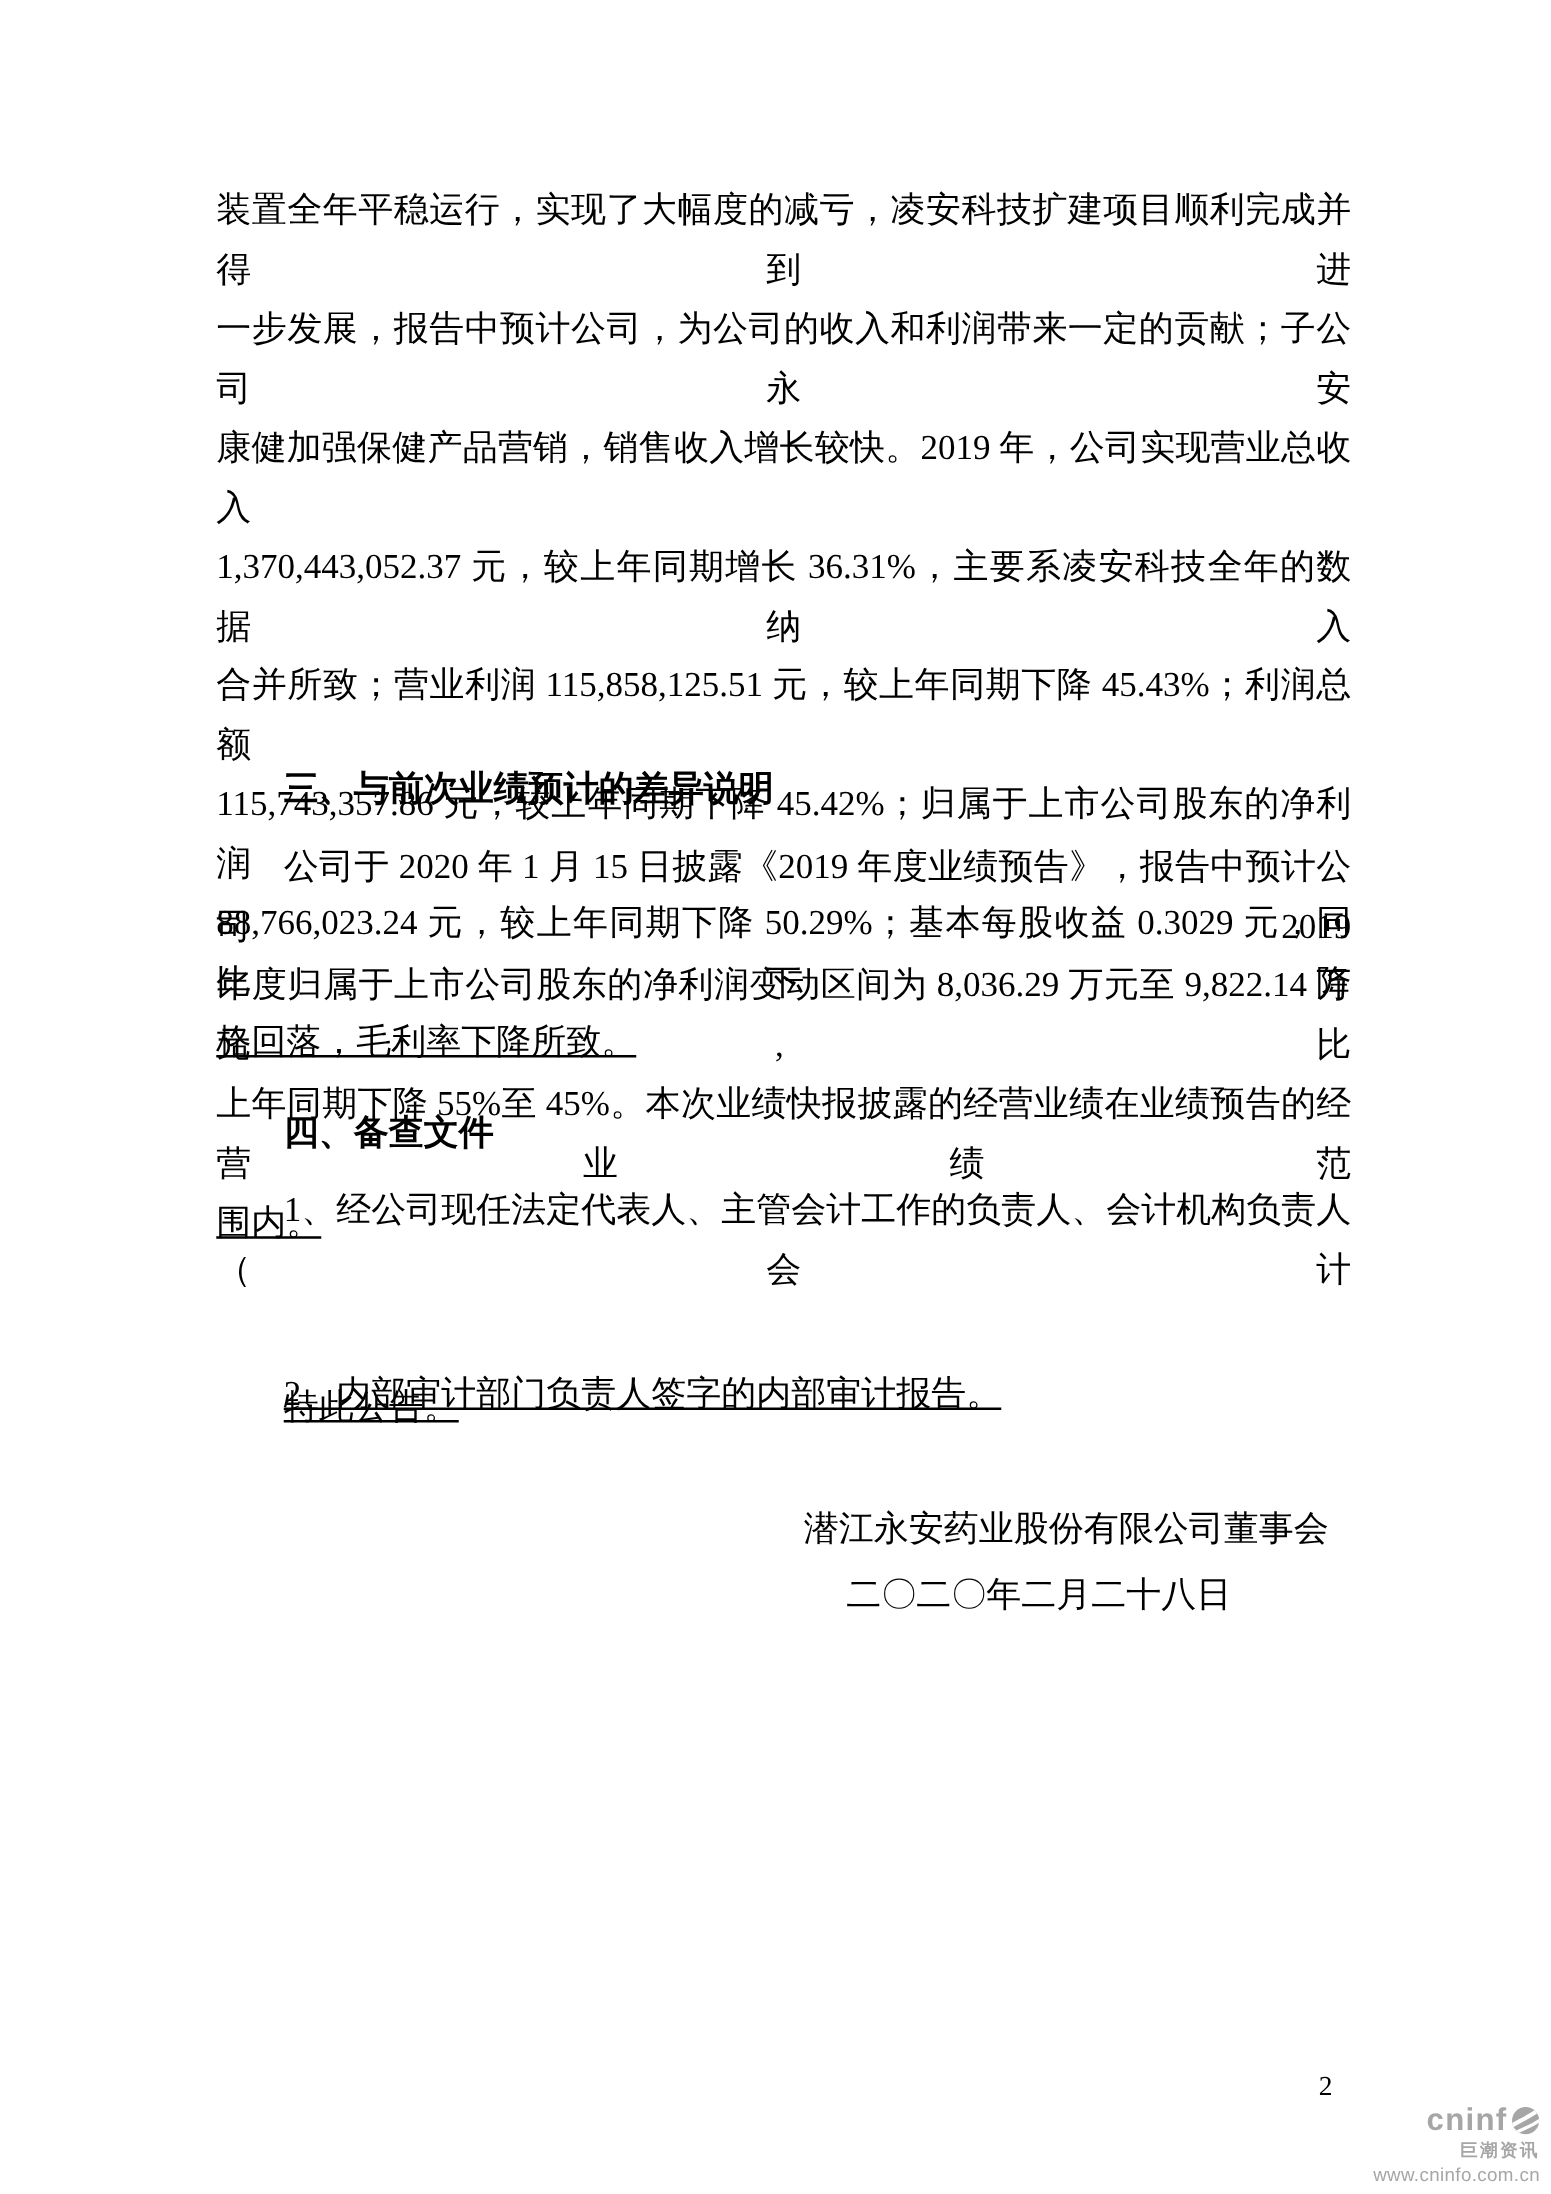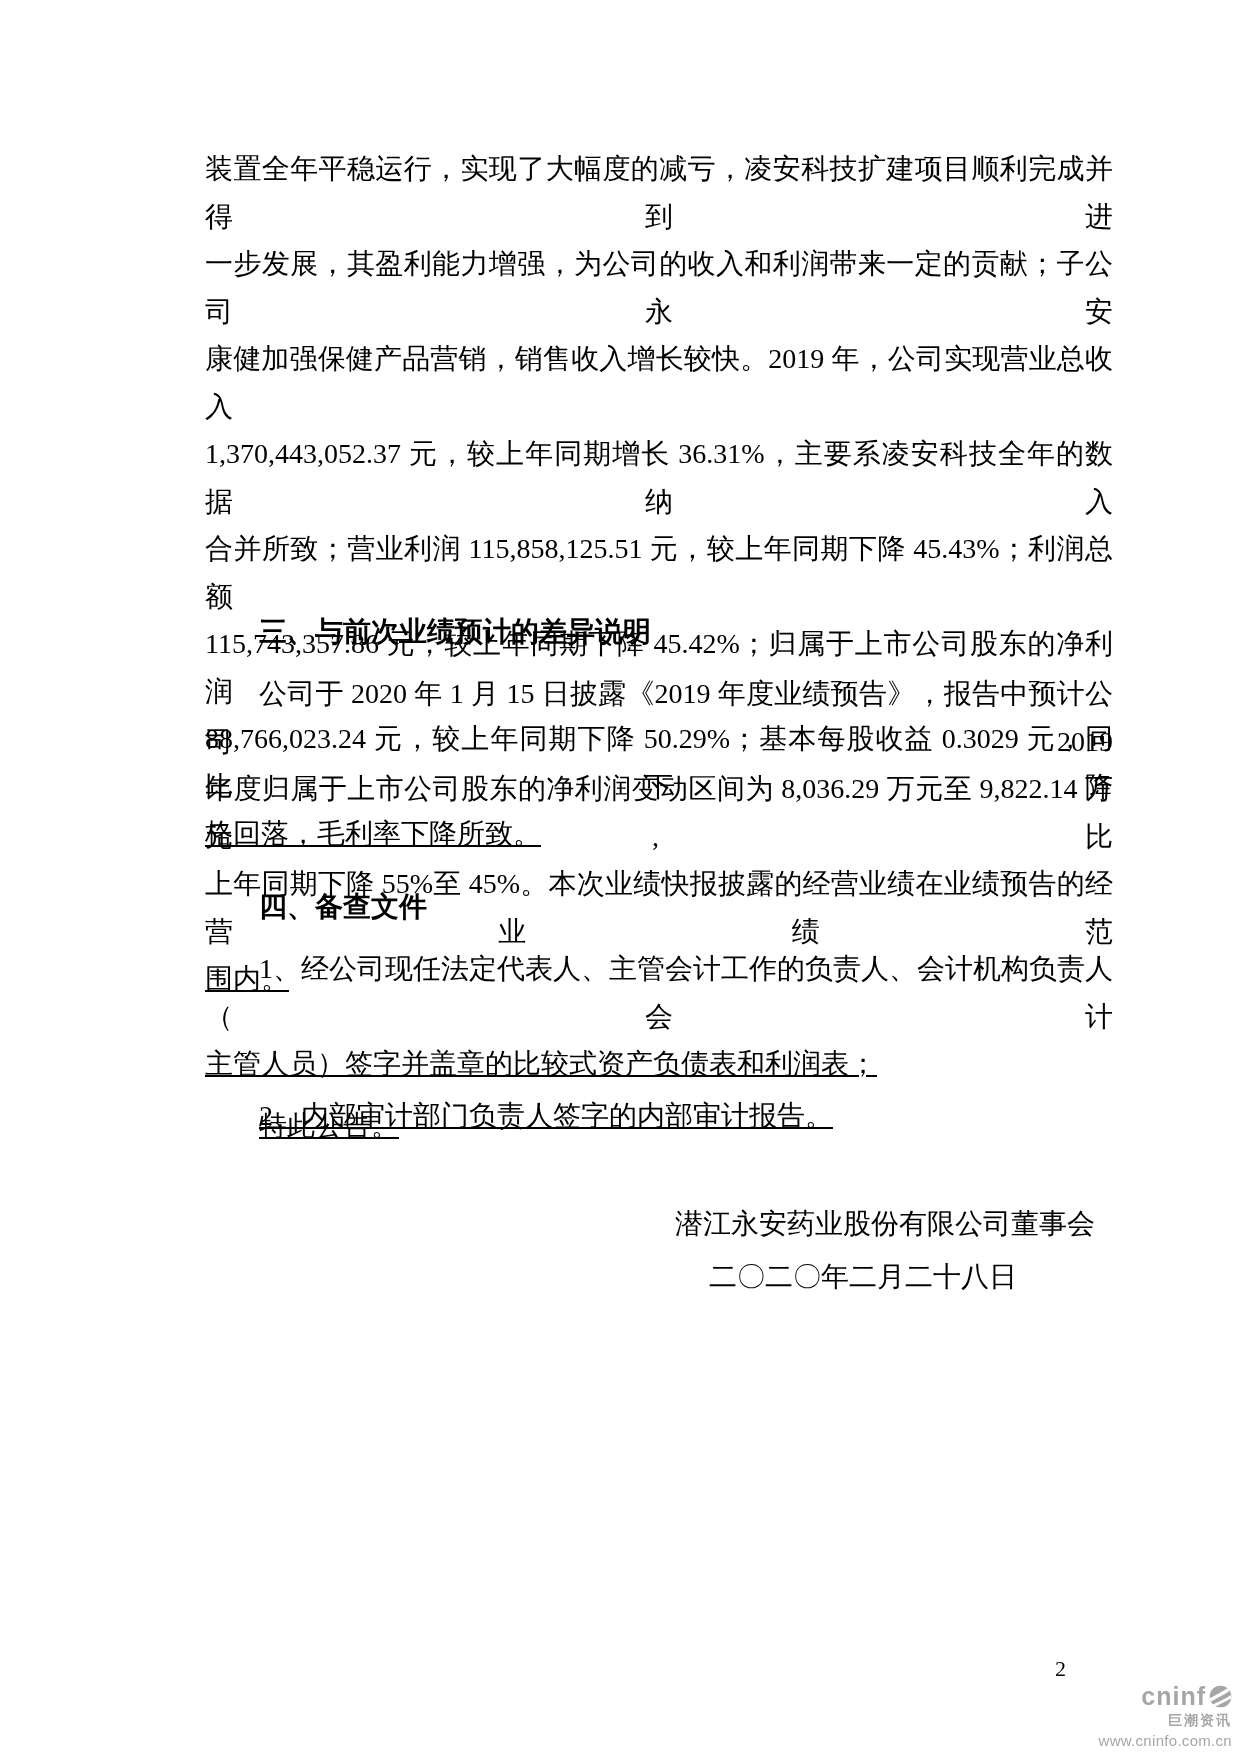--- a/index.html
+++ b/index.html
@@ -12,21 +12,20 @@
     font-family: "Liberation Serif", "DejaVu Serif", serif;
     color: #000000;
   }
   .abs { position: absolute; }
   .txt {
     font-size: 28px;
     line-height: 47.5px;
     color: #000000;
     left: 173px;
     width: 908px;
-    margin-left: 32px;
   }
   .jl { text-align: justify; text-align-last: justify; }
   .ll { text-align: left; text-align-last: left; text-decoration: underline; }
   .indent { text-indent: 54px; }
   .heading { font-weight: bold; }
   .right { text-align: right; }
   .pagenum {
     top: 1656px;
     right: 175px;
     font-size: 22px;
@@ -47,21 +46,21 @@
   .logo-url { font-size: 15px; margin-top: 2px; letter-spacing: 0.3px; }
   .swirl { display: block; }
 </style>
 </head>
 <body>
 
 <div class="page">
 
   <div class="abs txt" style="top:145px">
     <div class="jl">装置全年平稳运行，实现了大幅度的减亏，凌安科技扩建项目顺利完成并得到进</div>
-    <div class="jl">一步发展，其盈利能力增强，为公司的收入和利润带来一定的贡献；子公司永安</div>
+    <div class="jl">一步发展，报告中预计公司，为公司的收入和利润带来一定的贡献；子公司永安</div>
     <div class="jl">康健加强保健产品营销，销售收入增长较快。2019 年，公司实现营业总收入</div>
     <div class="jl">1,370,443,052.37 元，较上年同期增长 36.31%，主要系凌安科技全年的数据纳入</div>
     <div class="jl">合并所致；营业利润 115,858,125.51 元，较上年同期下降 45.43%；利润总额</div>
     <div class="jl">115,743,357.86 元，较上年同期下降 45.42%；归属于上市公司股东的净利润</div>
     <div class="jl">88,766,023.24 元，较上年同期下降 50.29%；基本每股收益 0.3029 元，同比下降</div>
     <div class="ll">格回落，毛利率下降所致。</div>
   </div>
 
   <div class="abs txt heading indent" style="top:608px">三、与前次业绩预计的差异说明</div>
 
@@ -69,21 +68,20 @@
     <div class="jl indent">公司于 2020 年 1 月 15 日披露《2019 年度业绩预告》，报告中预计公司 2019</div>
     <div class="jl">年度归属于上市公司股东的净利润变动区间为 8,036.29 万元至 9,822.14 万元, 比</div>
     <div class="jl">上年同期下降 55%至 45%。本次业绩快报披露的经营业绩在业绩预告的经营业绩范</div>
     <div class="ll">围内。</div>
   </div>
 
   <div class="abs txt heading indent" style="top:883px">四、备查文件</div>
 
   <div class="abs txt" style="top:945px">
     <div class="jl indent">1、经公司现任法定代表人、主管会计工作的负责人、会计机构负责人（会计</div>
-    <div class="ll">主管人员）签字并盖章的比较式资产负债表和利润表；</div>
   </div>
 
   <div class="abs txt ll indent" style="top:1092px">2、内部审计部门负责人签字的内部审计报告。</div>
 
   <div class="abs txt ll indent" style="top:1102px">特此公告。</div>
 
   <div class="abs txt right" style="top:1200px; width:890px">潜江永安药业股份有限公司董事会</div>
   <div class="abs txt right" style="top:1253px; width:812px">二〇二〇年二月二十八日</div>
 
   <div class="abs pagenum">2</div>

